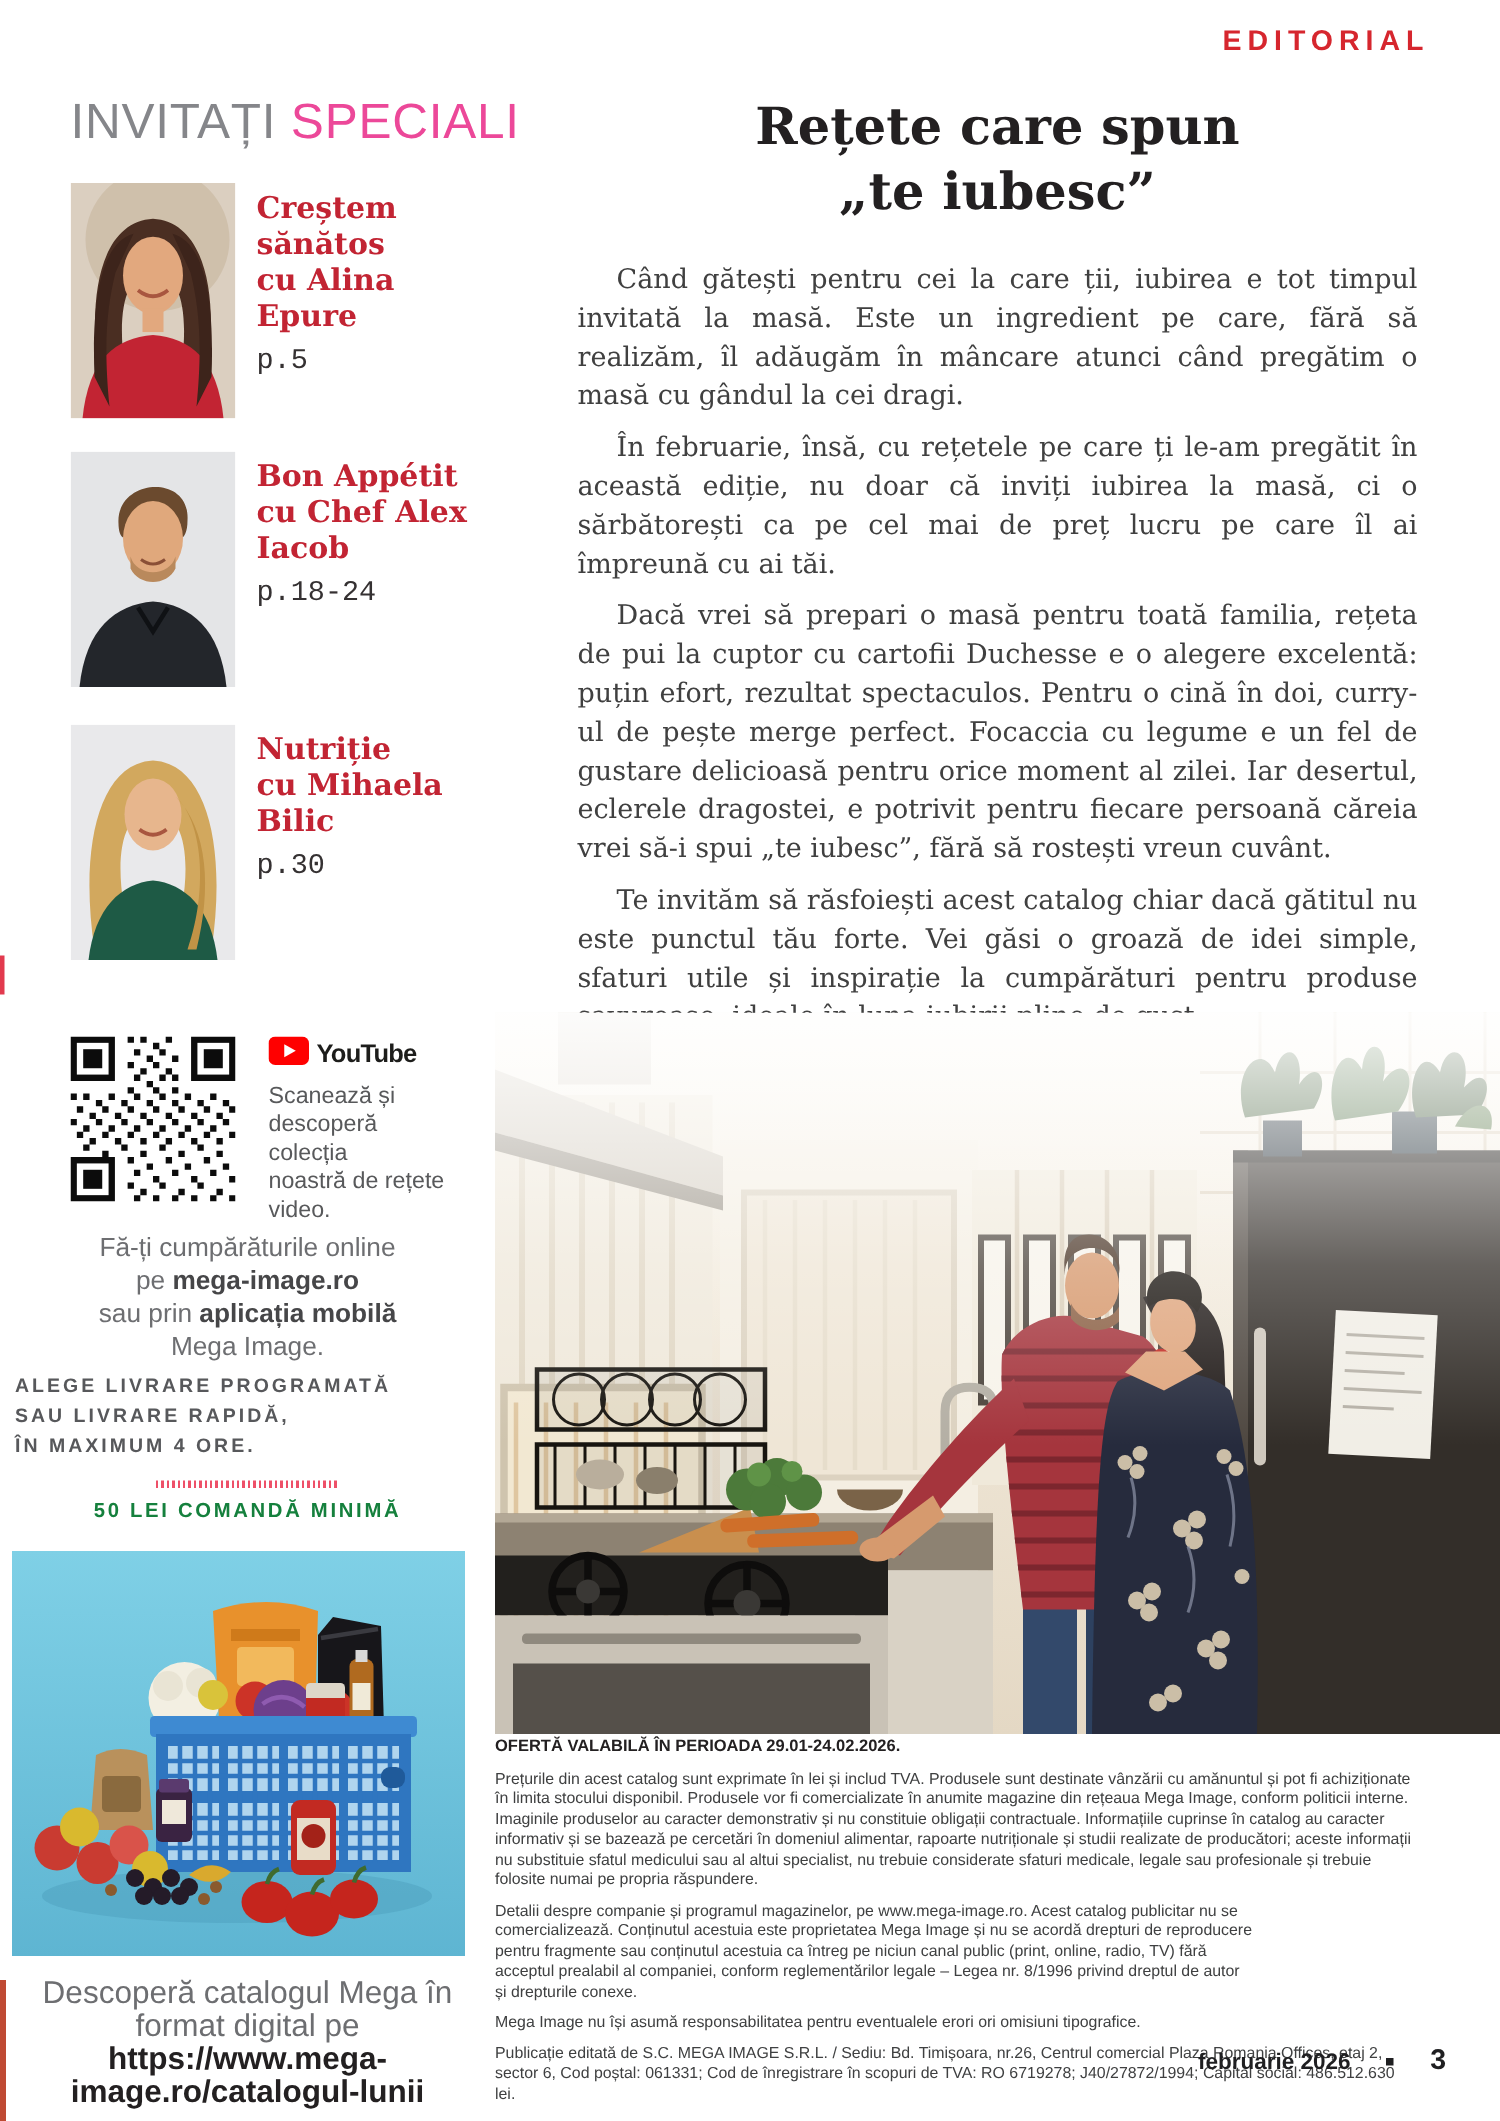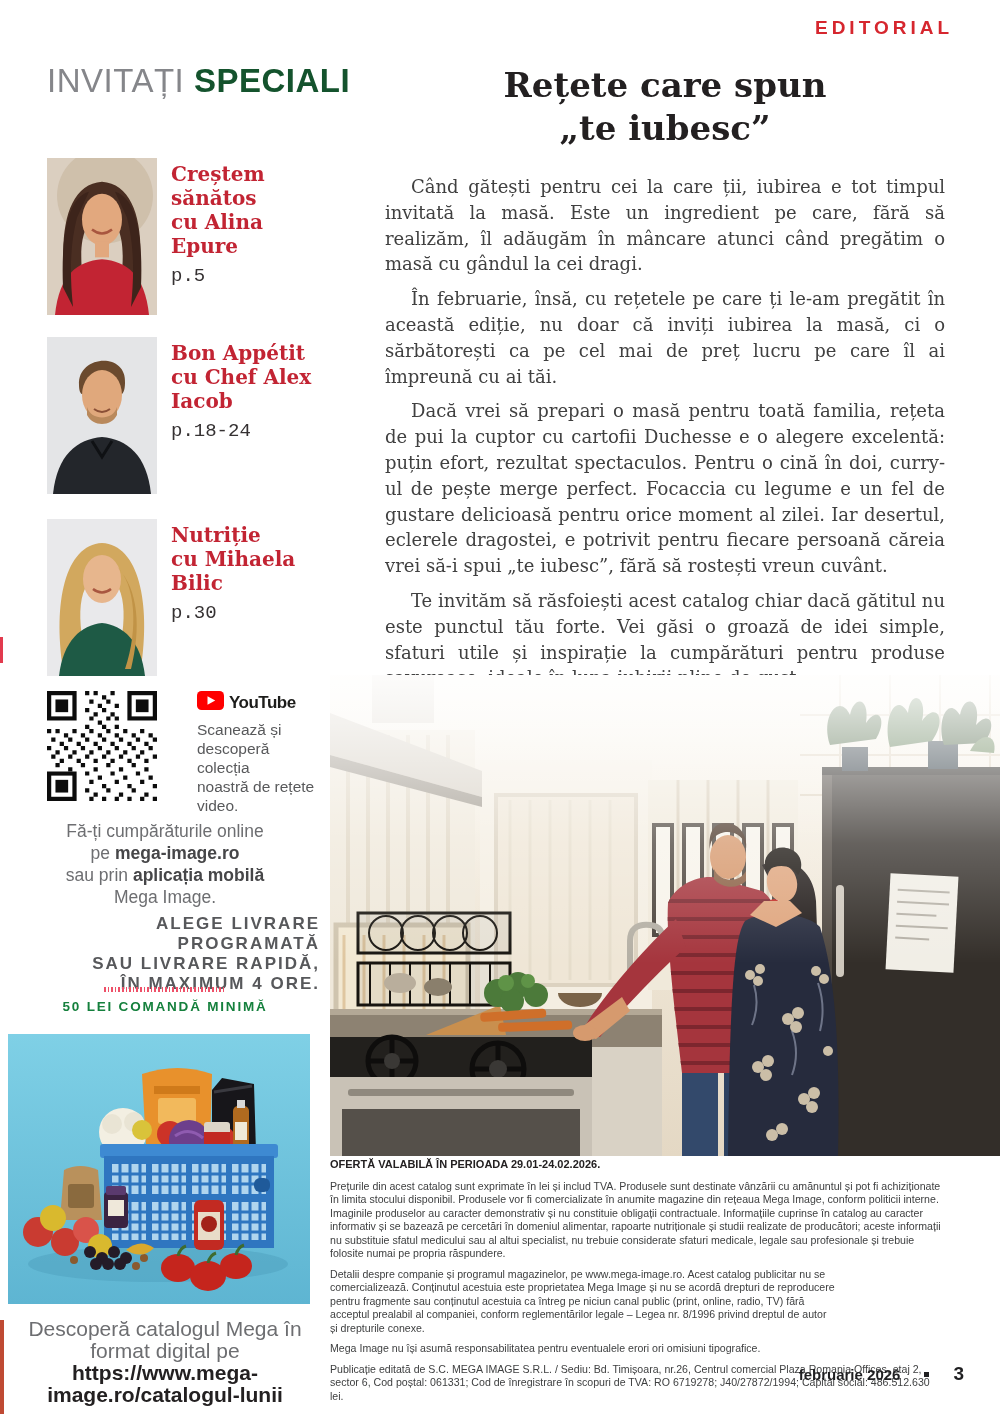--- a/index.html
+++ b/index.html
@@ -5,42 +5,42 @@
   html,body{margin:0;padding:0;background:#ffffff;}
   .page{position:relative;width:1000px;height:1414px;background:#ffffff;overflow:hidden;
         font-family:"Liberation Sans",sans-serif;color:#231f20;}
 
   
   .editorial{position:absolute;top:17px;right:47px;font-size:19px;font-weight:bold;
              letter-spacing:4px;color:#d6262e;}
 
   
   .invitati{position:absolute;left:47px;top:62px;font-size:33px;color:#85868a;letter-spacing:.5px;white-space:nowrap;}
-  .invitati .bold{font-weight:bold;color:#14532d;}
-
-  .guest{position:absolute;left:47px;display:flex;gap:14px;margin-top:36px;}
+  .invitati .bold{font-weight:normal;color:#ec4899;}
+
+  .guest{position:absolute;left:47px;display:flex;gap:14px;}
   .guest-photo{width:110px;height:157px;flex:0 0 110px;overflow:hidden;}
   .guest-photo svg{display:block;width:100%;height:100%;}
   .guest-text{padding-top:4px;width:160px;}
   .guest-name{font-family:"DejaVu Serif",serif;font-weight:bold;font-size:20px;line-height:24px;color:#c22433;}
   .guest-page{font-family:Liberation Mono, monospace;font-size:19px;line-height:22px;color:#353132;margin-top:7px;}
 
-  .qr-row{position:absolute;left:47px;top:691px;display:flex;gap:40px;}
+  .qr-row{position:absolute;left:47px;top:691px;display:flex;gap:22px;}
   .qr-box{width:110px;height:110px;}
   .qr-box svg{display:block;width:110px;height:110px;}
   .yt-col{width:152px;}
   .yt-logo{display:flex;align-items:center;gap:5px;margin-bottom:6px;}
   .yt-brand{font-weight:bold;font-size:17px;color:#1d1d1b;letter-spacing:-.5px;}
   .yt-lines{font-size:15.5px;line-height:19px;color:#58595b;}
 
   .online-block{position:absolute;left:10px;top:820px;width:310px;text-align:center;
                 font-size:17.5px;line-height:22px;color:#6d6e71;}
   .online-block b{color:#464648;}
-  .delivery-block{position:absolute;left:10px;top:914px;width:310px;text-align:right;
-                  font-weight:bold;font-size:17px;line-height:20px;letter-spacing:2px;color:#57585b;}
+  .delivery-block{position:absolute;left:10px;top:914px;width:310px;text-align:left;
+                  font-weight:bold;font-size:13px;line-height:20px;letter-spacing:2px;color:#57585b;}
   .dash-divider{position:absolute;left:104px;top:987px;width:122px;height:5px;
                 background:repeating-linear-gradient(90deg,#ee5068 0 1.6px,transparent 1.6px 3.6px);}
   .min-order{position:absolute;left:10px;top:999px;width:310px;text-align:center;
              font-weight:bold;font-size:13.5px;letter-spacing:1.8px;color:#15803d;}
 
   .product-photo{position:absolute;left:8px;top:1034px;width:302px;height:270px;overflow:hidden;}
   .product-photo svg{display:block;width:100%;height:100%;}
 
   .discover-block{position:absolute;left:0;top:1318px;width:330px;text-align:center;
                   font-size:21px;line-height:22px;color:#6d6e71;}

